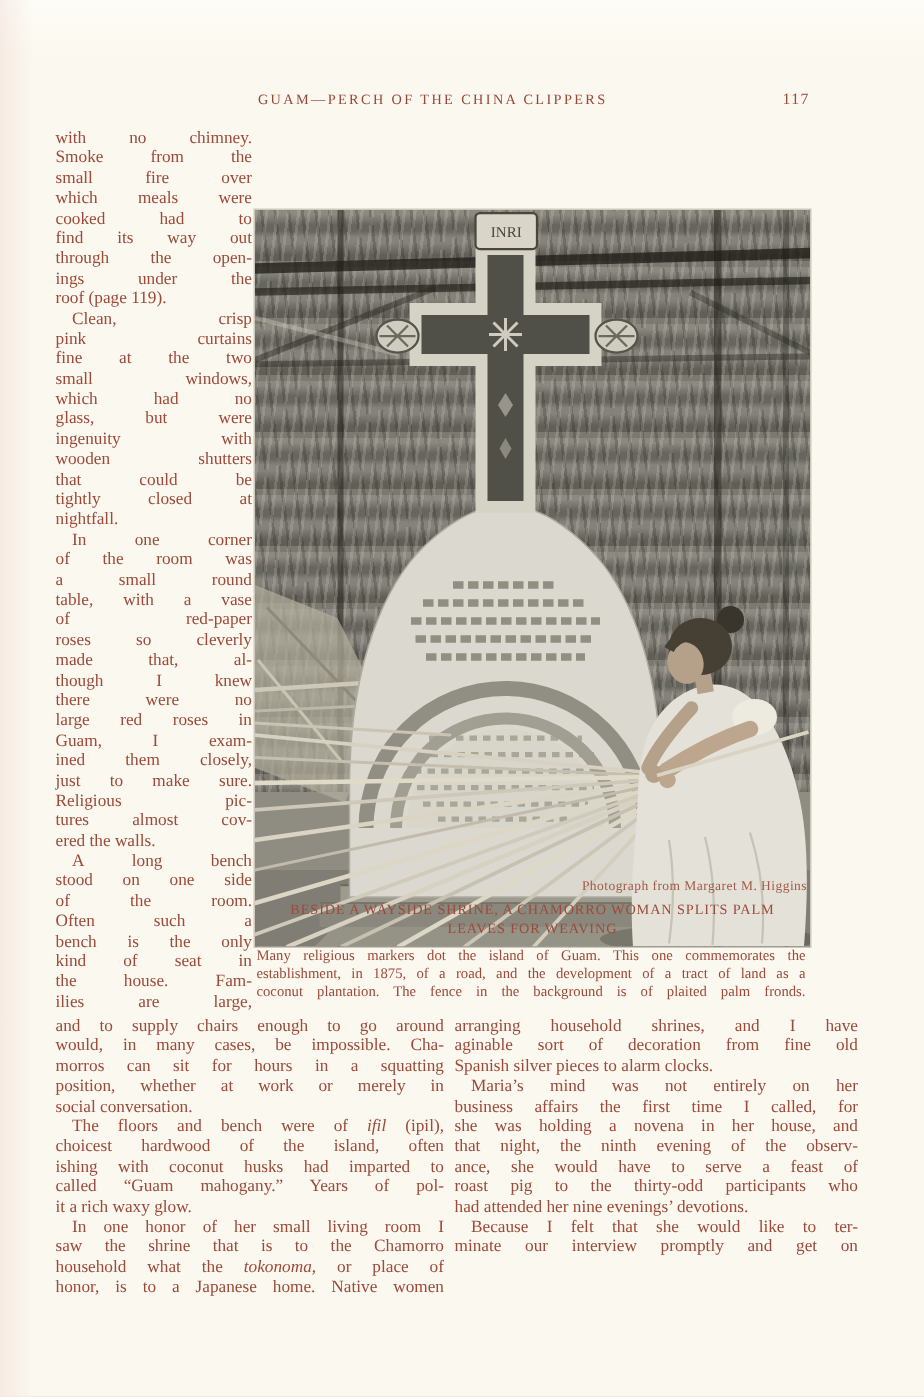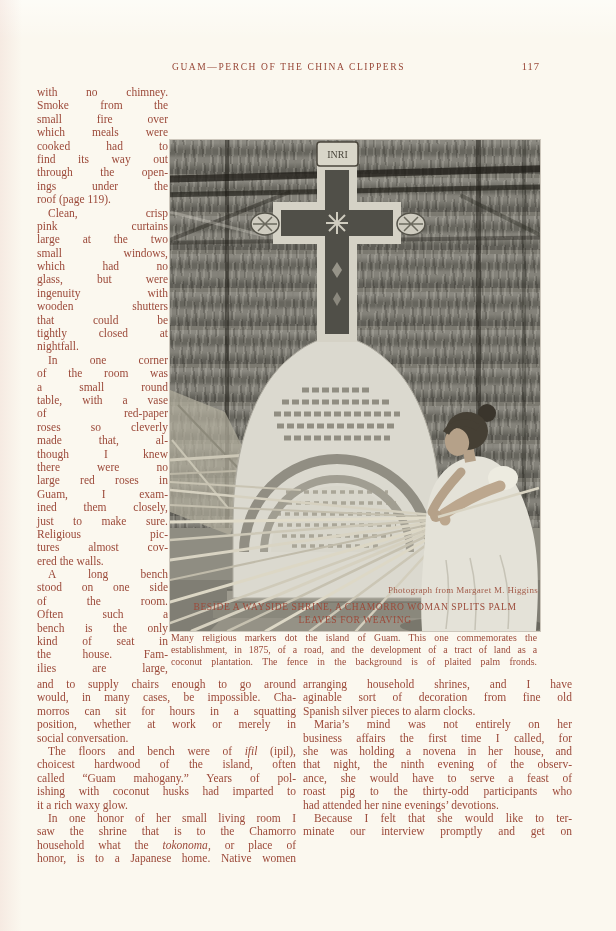--- a/index.html
+++ b/index.html
@@ -52,21 +52,21 @@
       <div class="ln">Smoke from the</div>
       <div class="ln">small fire over</div>
       <div class="ln">which meals were</div>
       <div class="ln">cooked had to</div>
       <div class="ln">find its way out</div>
       <div class="ln">through the open-</div>
       <div class="ln">ings under the</div>
       <div class="ln end">roof (page 119).</div>
       <div class="ln ind">Clean, crisp</div>
       <div class="ln">pink curtains</div>
-      <div class="ln">large at the two</div>
+      <div class="ln">fine at the two</div>
       <div class="ln">small windows,</div>
       <div class="ln">which had no</div>
       <div class="ln">glass, but were</div>
       <div class="ln">ingenuity with</div>
       <div class="ln">wooden shutters</div>
       <div class="ln">that could be</div>
       <div class="ln">tightly closed at</div>
       <div class="ln end">nightfall.</div>
       <div class="ln ind">In one corner</div>
       <div class="ln">of the room was</div>
@@ -236,22 +236,22 @@
     </div>
 
   <div class="col wleft">
       <div class="ln">and to supply chairs enough to go around</div>
       <div class="ln">would, in many cases, be impossible.  Cha-</div>
       <div class="ln">morros can sit for hours in a squatting</div>
       <div class="ln">position, whether at work or merely in</div>
       <div class="ln end">social conversation.</div>
       <div class="ln ind">The floors and bench were of <i>ifil</i> (ipil),</div>
       <div class="ln">choicest hardwood of the island, often</div>
+      <div class="ln">ishing with coconut husks had imparted to</div>
       <div class="ln">called “Guam mahogany.”  Years of pol-</div>
-      <div class="ln">ishing with coconut husks had imparted to</div>
       <div class="ln end">it a rich waxy glow.</div>
       <div class="ln ind">In one honor of her small living room I</div>
       <div class="ln">saw the shrine that is to the Chamorro</div>
       <div class="ln">household what the <i>tokonoma</i>, or place of</div>
       <div class="ln">honor, is to a Japanese home. Native women</div>
     </div>
   <div class="col wright">
       <div class="ln">arranging household shrines, and I have</div>
       <div class="ln">aginable sort of decoration from fine old</div>
       <div class="ln end">Spanish silver pieces to alarm clocks.</div>

